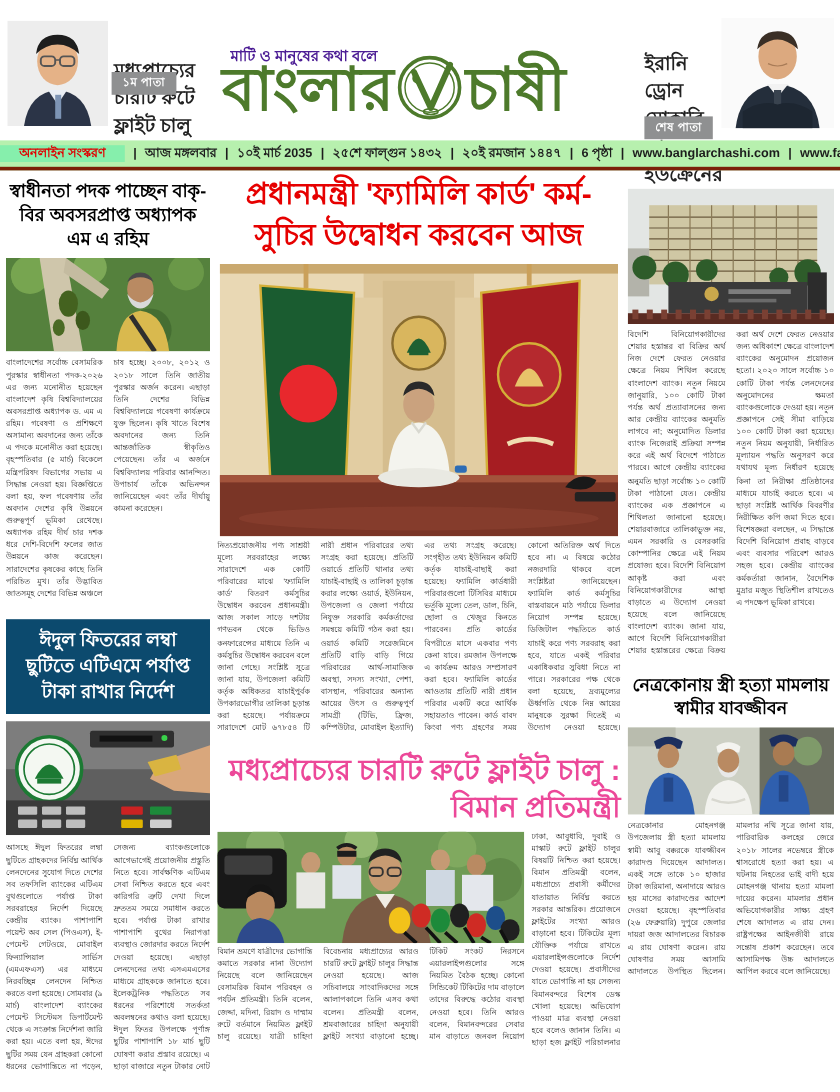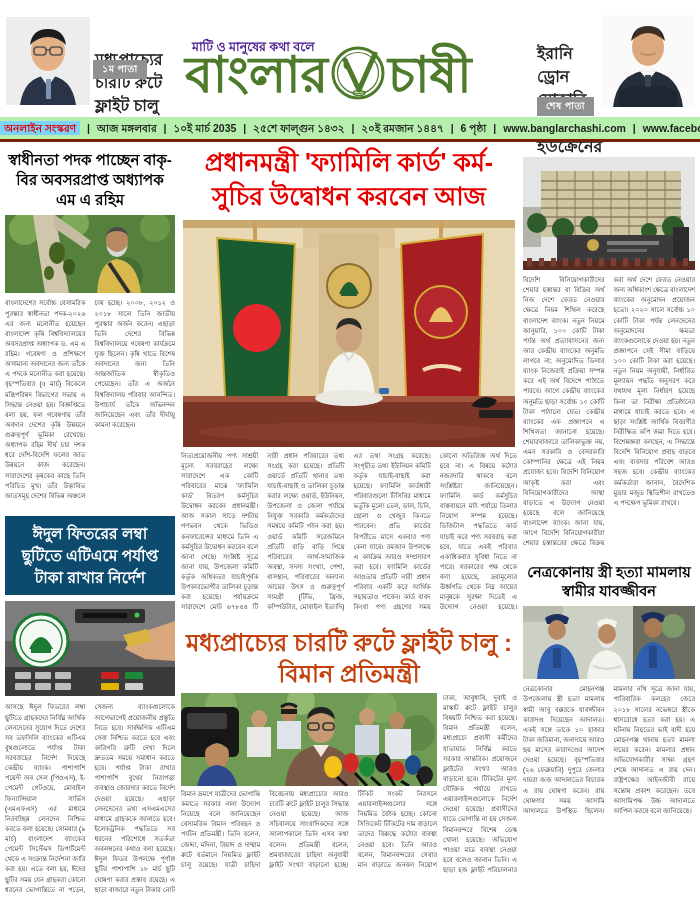--- a/index.html
+++ b/index.html
@@ -16,33 +16,33 @@
   .tagline { position:absolute; left:192px; top:38px; font-size:12.5px; font-weight:bold; color:#4c1d95; }
   .logo-row { position:absolute; left:185px; top:46px; width:346px; display:flex; align-items:center;
               justify-content:flex-start; white-space:nowrap; }
   .logo-word { font-size:50px; font-weight:800; color:#4d7a2b; line-height:1.1; }
   .logo-emblem { margin:0 3px; flex:0 0 auto; }
 
   
   .infobar { position:absolute; left:0; top:117px; width:700px; height:25px; background:#b7f0ae;
              border-bottom:3px solid #7c1f08; text-align:center; font-size:10.5px; font-weight:bold;
              color:#1d1d1d; line-height:22px; white-space:nowrap; }
-  .infobar .chip { background:#7dd3fc; color:#e00000; padding:1px 4px; }
+  .infobar .chip { background:#86efac; color:#e00000; padding:1px 16px; }
   .infobar .sep { color:#1d1d1d; margin:0 4px; }
   .infobar a { color:#1d1d1d; text-decoration:none; }
 
   
   .col { position:absolute; }
   .col-left  { left:5px;   top:150px; width:170px; }
   .col-center{ left:181px; top:146px; width:336px; }
   .col-right { left:523px; top:150px; width:172px; }
 
   .hl-sm { font-size:15px; font-weight:bold; color:#000; text-align:center; line-height:1.32; }
   .hl-red-lg { font-size:25px; font-weight:bold; color:#e60000; text-align:center; line-height:1.35; }
-  .hl-blk-lg { font-size:24px; font-weight:bold; color:#c2410c; text-align:center; line-height:1.3; }
+  .hl-blk-lg { font-size:24px; font-weight:bold; color:#ec4899; text-align:right; line-height:1.3; }
   .red-box { background:#0c4a6e; color:#fff; font-size:15.5px; font-weight:bold; text-align:center;
              line-height:1.4; padding:7px 6px; margin:6px 0; }
 
   .body-text { font-size:6.5px; line-height:1.56; text-align:justify; color:#1c1c1c;
                column-gap:9px; column-fill:auto; overflow:hidden; word-break:break-word; }
   .cols-2 { column-count:2; }
   .cols-3 { column-count:3; }
   .cols-4 { column-count:4; }
 
   .photo { display:block; overflow:hidden; }

